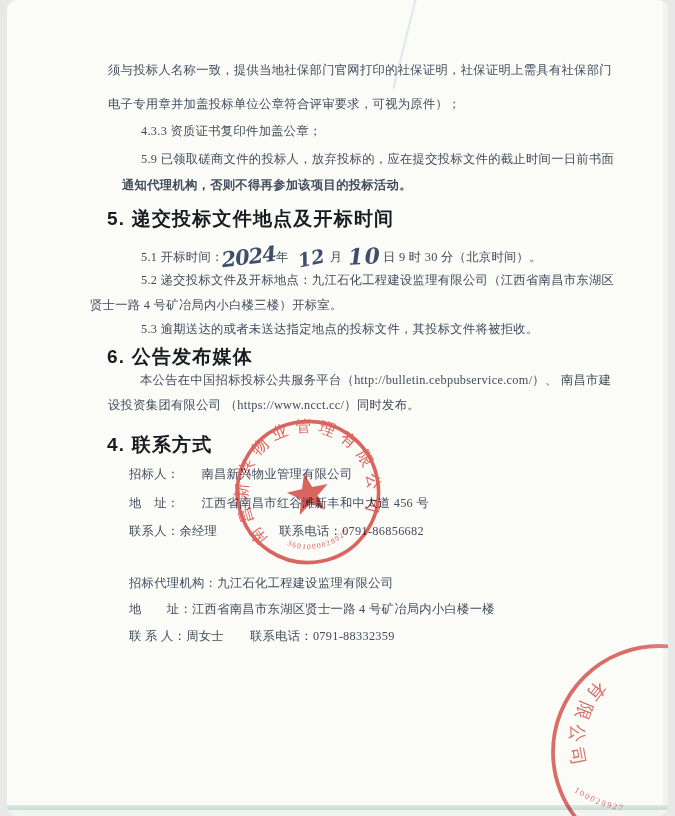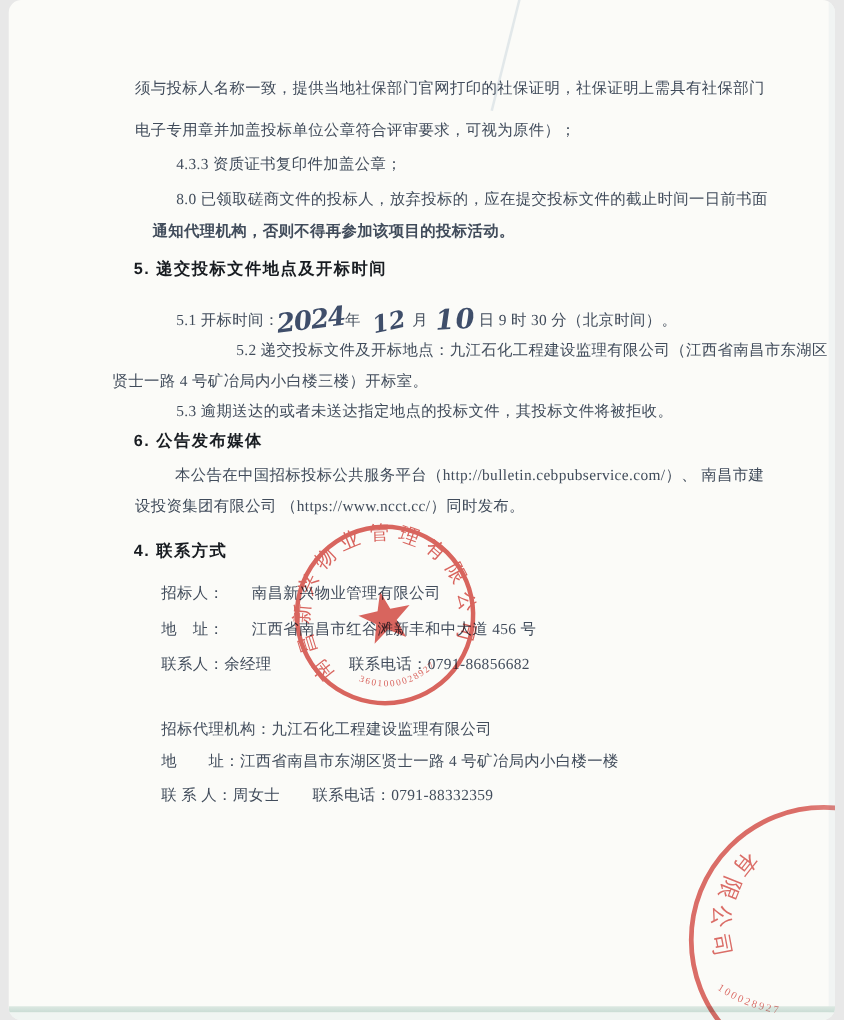--- a/index.html
+++ b/index.html
@@ -8,21 +8,21 @@
     background:#fbfbf8; overflow:hidden;
     font-family:"Liberation Serif","DejaVu Serif",serif;
     border-radius:10px;
   }
   .line {
     position:absolute; white-space:nowrap;
     color:#414c5b; font-size:12.3px; letter-spacing:0.3px;
   }
   .h {
     font-family:"Liberation Sans","DejaVu Sans",sans-serif;
-    font-weight:bold; color:#181c21; font-size:13px; letter-spacing:1.2px;
+    font-weight:bold; color:#181c21; font-size:19px; letter-spacing:1.2px;
   }
   .row { display:flex; align-items:baseline; }
   .hw {
     font-family:"DejaVu Serif",serif; font-style:italic;
     color:#3f4e6a; display:inline-block; font-weight:bold;
   }
   .hw-year  { font-size:21px; transform:rotate(-7deg) translateY(3px); margin:0 1px 0 -3px; letter-spacing:-1px;}
   .hw-month { font-size:19px; transform:rotate(-12deg) translateY(4px); margin:0 6px 0 8px; }
   .hw-day   { font-size:22px; transform:rotate(-3deg) translateY(3px); margin:0 2px 0 6px; letter-spacing:1px;}
   .gap-s { display:inline-block; width:22px; }
@@ -56,36 +56,36 @@
 <div class="page">
 
   <div class="scratch"></div>
   <div class="scan-edge-right"></div>
   <div class="scan-band"></div>
   <div class="scan-band-below"></div>
 
   <div class="line" style="left:101px; top:62px;">须与投标人名称一致，提供当地社保部门官网打印的社保证明，社保证明上需具有社保部门</div>
   <div class="line" style="left:101px; top:96px;">电子专用章并加盖投标单位公章符合评审要求，可视为原件）；</div>
   <div class="line" style="left:134px; top:123px;">4.3.3 资质证书复印件加盖公章；</div>
-  <div class="line" style="left:134px; top:151px;">8.0 已领取磋商文件的投标人，放弃投标的，应在提交投标文件的截止时间一日前书面</div>
+  <div class="line" style="left:134px; top:151px;">5.9 已领取磋商文件的投标人，放弃投标的，应在提交投标文件的截止时间一日前书面</div>
   <div class="line" style="left:115px; top:177px;font-weight:bold;">通知代理机构，否则不得再参加该项目的投标活动。</div>
 
   <div class="line h" style="left:100px; top:206px;">5. 递交投标文件地点及开标时间</div>
 
   <div class="line row" style="left:134px; top:240px;">
     <span>5.1 开标时间：</span>
       <span class="hw hw-year">2024</span>
       <span>年</span>
       <span class="hw hw-month">12</span>
       <span>月</span>
       <span class="hw hw-day">10</span>
       <span>日 9 时 30 分（北京时间）。</span>
   </div>
 
-  <div class="line" style="left:134px; top:272px;margin-left:48px;">5.2 递交投标文件及开标地点：九江石化工程建设监理有限公司（江西省南昌市东湖区</div>
+  <div class="line" style="left:134px; top:272px;">5.2 递交投标文件及开标地点：九江石化工程建设监理有限公司（江西省南昌市东湖区</div>
   <div class="line" style="left:83px; top:297px;">贤士一路 4 号矿冶局内小白楼三楼）开标室。</div>
   <div class="line" style="left:134px; top:321px;">5.3 逾期送达的或者未送达指定地点的投标文件，其投标文件将被拒收。</div>
 
   <div class="line h" style="left:100px; top:344px;">6. 公告发布媒体</div>
   <div class="line" style="left:133px; top:372px;">本公告在中国招标投标公共服务平台（http://bulletin.cebpubservice.com/）、 南昌市建</div>
   <div class="line" style="left:101px; top:397px;">设投资集团有限公司 （https://www.ncct.cc/）同时发布。</div>
 
   <div class="line h" style="left:100px; top:432px;">4. 联系方式</div>
 
   <div class="line" style="left:122px; top:466px;">

